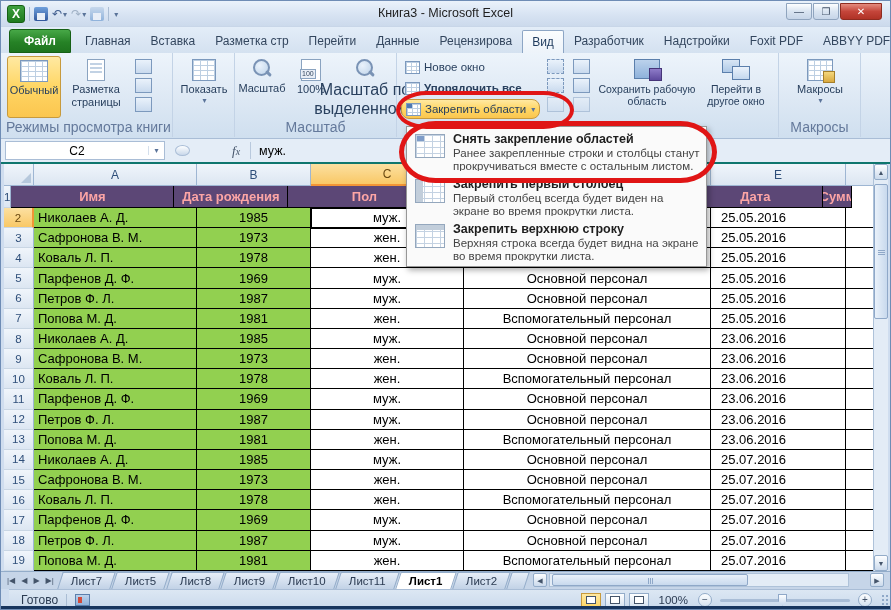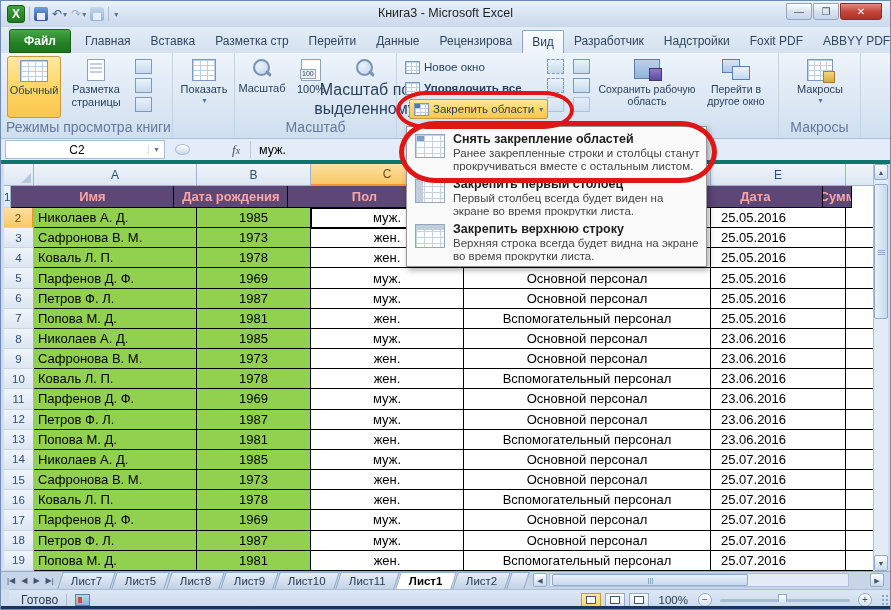--- a/index.html
+++ b/index.html
@@ -79,27 +79,27 @@
     background:linear-gradient(#F4D77C,#D9A93F); border:1px solid #A57F2A; }
   .mini-col { position:absolute; display:flex; flex-direction:column; gap:4px; }
   .mini-ic { width:17px; height:15px; border:1px solid #7C99BD; background:linear-gradient(#EAF2FB,#C9DAEE); }
   .mini-ic.dashed { border-style:dashed; }
   .mini-ic.dim { opacity:.45; }
   .rowbtn { position:absolute; height:20px; display:flex; align-items:center; gap:4px; font-size:11.5px;
     color:#29405E; padding:0 4px; white-space:nowrap; }
   .rowbtn .ic-sheet-s { width:15px; height:13px; background:#fff; border:1px solid #7C99BD; flex:0 0 auto;
     background-image:linear-gradient(#BDCFE2 1px,transparent 1px),linear-gradient(90deg,#BDCFE2 1px,transparent 1px);
     background-size:5px 4px; }
-  .rowbtn.amber { background:linear-gradient(#FFE9A2,#FFD664 50%,#FBC64F); border:1px solid #C79A3D; border-radius:2px;margin-left:8px; }
+  .rowbtn.amber { background:linear-gradient(#FFE9A2,#FFD664 50%,#FBC64F); border:1px solid #C79A3D; border-radius:8px; }
   .freeze-ic { position:relative; }
   .freeze-ic:after { content:""; position:absolute; left:0; top:0; width:5px; height:4px; background:#4E79B2; }
 
   
   .fbar { position:absolute; left:0; top:138px; width:100%; height:25px;
-    background:#E4EDF7; border-bottom:4px solid #0f766e; display:flex; align-items:center; }
+    background:#E4EDF7; border-bottom:2px solid #0f766e; display:flex; align-items:center; }
   .namebox { margin-left:4px; width:160px; height:19px; background:#fff; border:1px solid #A9BDD6;
     display:flex; align-items:center; font-size:12px; color:#000; }
   .namebox .nb-text { flex:1; text-align:center; }
   .nb-caret { width:16px; border-left:1px solid #D4DFEC; color:#5A7399; font-size:8px; text-align:center; }
   .fx-circle { width:15px; height:11px; border-radius:50%; background:linear-gradient(#FDFEFF,#C9D8EA);
     border:1px solid #A9BDD6; margin:0 8px 0 10px; }
   .fx { font-family:"Liberation Serif", serif; font-style:italic; font-size:13px; color:#44546A; margin:0 10px 0 34px; }
   .fbar-sep { width:1px; height:17px; background:#B9C9DD; margin-right:8px; }
   .fvalue { font-size:12.5px; color:#000; }
 

